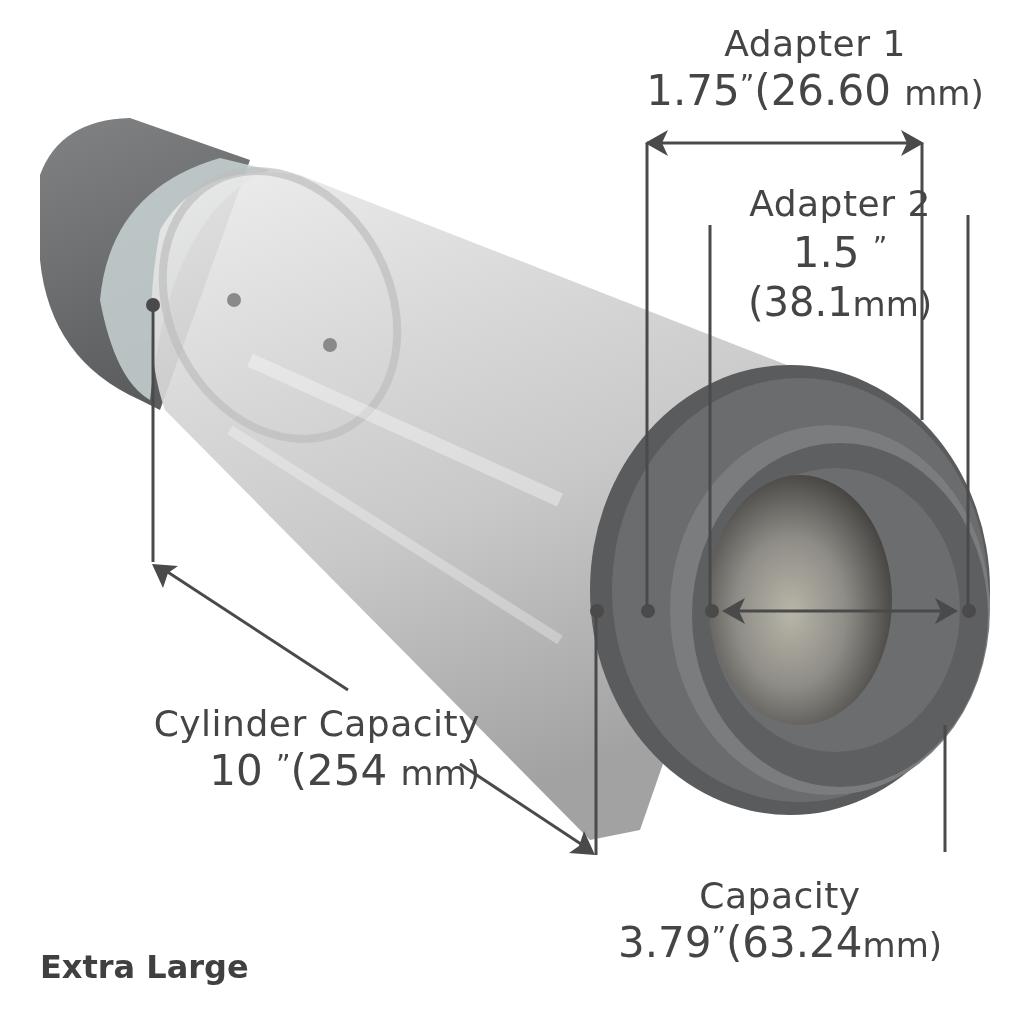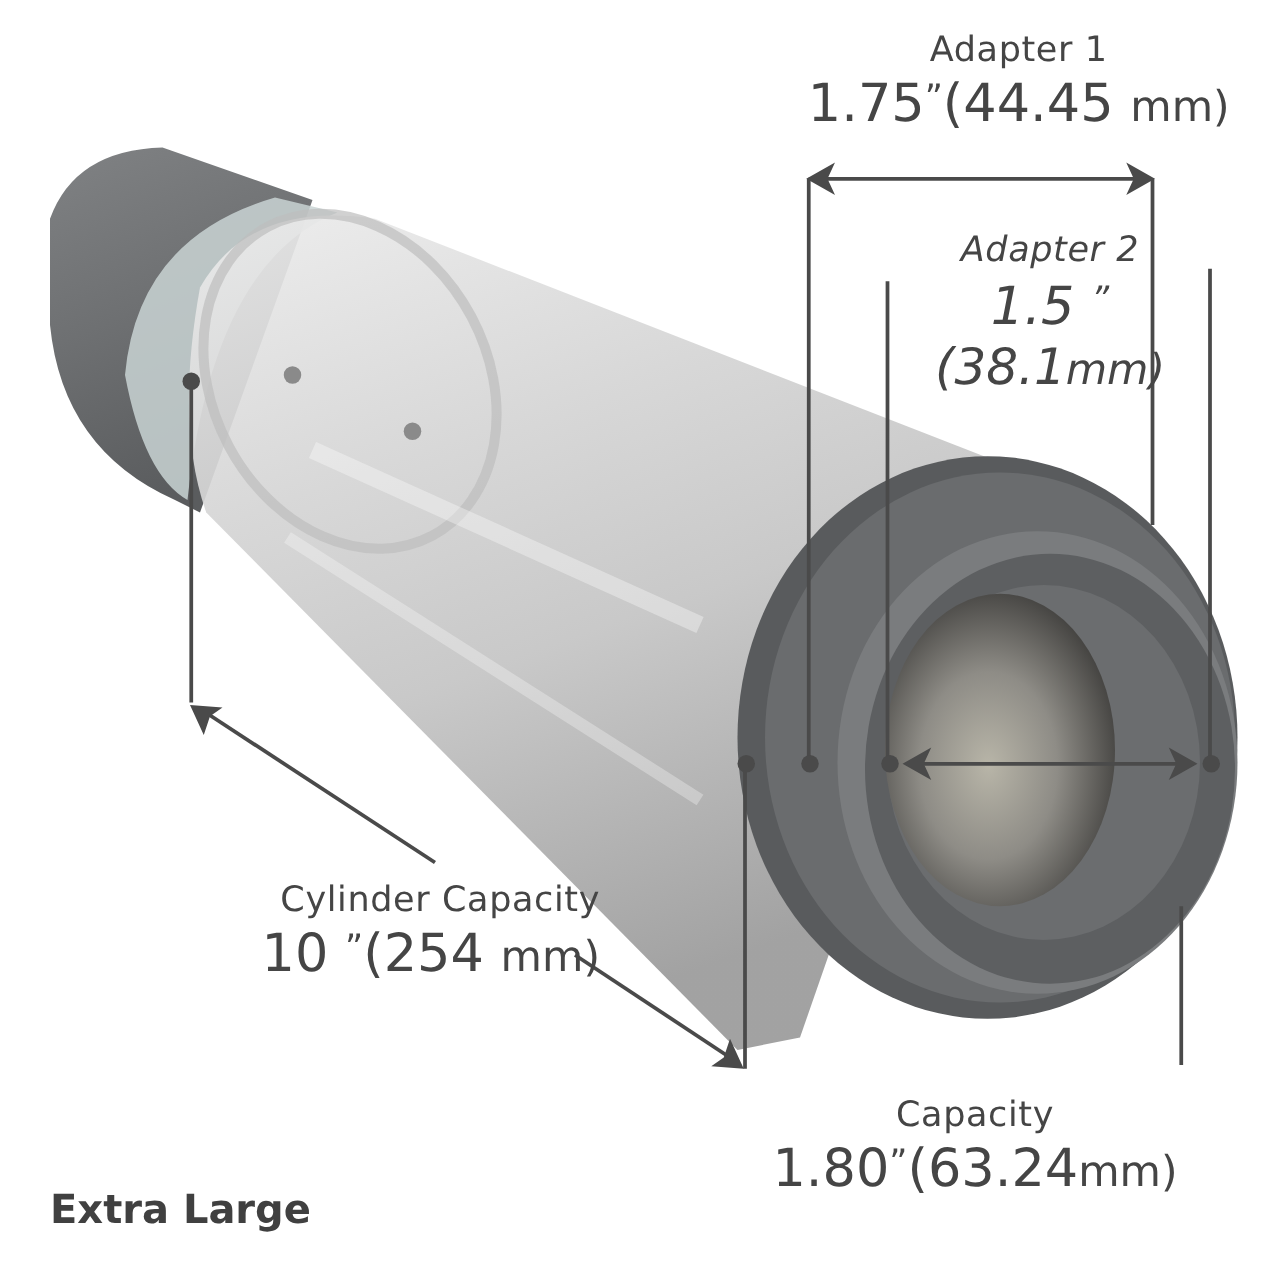--- a/index.html
+++ b/index.html
@@ -1,24 +1,24 @@
 <!DOCTYPE html>
 <html><head>
 <meta charset="utf-8">
 <style>
   html, body { margin: 0; padding: 0; background: #ffffff; }
   body { width: 1024px; height: 1024px; position: relative; overflow: hidden; font-family: "DejaVu Sans", sans-serif; color: #444444; }
   .canvas { position: absolute; left: 0; top: 0; width: 1024px; height: 1024px; }
   .label { position: absolute; text-align: center; white-space: nowrap; color: #454545; line-height: 1; }
-  .label .title { display: block; font-size: 28px; letter-spacing: 0.5px; }
+  .label .title { display: block; font-size: 36px; letter-spacing: 0.5px; }
   .label .value { display: block; font-size: 42px; margin-top: 8px; }
   .label .value .unit { font-size: 34px; }
   .label .value .quote { font-size: 28px; vertical-align: 10px; }
   #adapter1 { left: 635px; top: 26px; width: 360px; }
-  #adapter2 { left: 720px; top: 186px; width: 240px; font-style: italic; }
+  #adapter2 { left: 720px; top: 186px; width: 240px; }
   #adapter2 .value { margin-top: 10px; }
   #adapter2 .value2 { display: block; font-size: 40px; margin-top: 8px; }
   #cylinder { left: 90px; top: 706px; width: 390px; text-align: right; }
   #diameter { left: 595px; top: 878px; width: 370px; }
   #size-label { position: absolute; left: 40px; top: 948px; font-size: 32px; font-weight: bold; color: #404040; }
 </style>
 </head>
 <body>
 
 <svg class="canvas" viewBox="0 0 1024 1024" xmlns="http://www.w3.org/2000/svg">
@@ -93,32 +93,32 @@
     <circle cx="153" cy="305" r="7"></circle>
     <circle cx="597" cy="611" r="7"></circle>
     <circle cx="648" cy="611" r="7"></circle>
     <circle cx="712" cy="611" r="7"></circle>
     <circle cx="969" cy="611" r="7"></circle>
   </g>
 </svg>
 
 <div class="label" id="adapter1">
   <span class="title">Adapter 1</span>
-  <span class="value"><span>1.75</span><span class="quote">”</span><span>(44.45</span> <span class="unit">mm)</span></span>
+  <span class="value"><span>1.75</span><span class="quote">”</span><span>(26.60</span> <span class="unit">mm)</span></span>
 </div>
 
 <div class="label" id="adapter2">
   <span class="title">Adapter 2</span>
   <span class="value"><span>1.5</span> <span class="quote">”</span></span>
   <span class="value2"><span>(38.1</span><span class="unit" style="font-size:34px">mm)</span></span>
 </div>
 
 <div class="label" id="cylinder">
   <span class="title">Cylinder Capacity</span>
   <span class="value"><span>10</span> <span class="quote">”</span><span>(254</span> <span class="unit">mm)</span></span>
 </div>
 
 <div class="label" id="diameter">
   <span class="title">Capacity</span>
-  <span class="value"><span>1.80</span><span class="quote">”</span><span>(63.24</span><span class="unit">mm)</span></span>
+  <span class="value"><span>3.79</span><span class="quote">”</span><span>(63.24</span><span class="unit">mm)</span></span>
 </div>
 
 <div id="size-label">Extra Large</div>
 
 </body></html>

